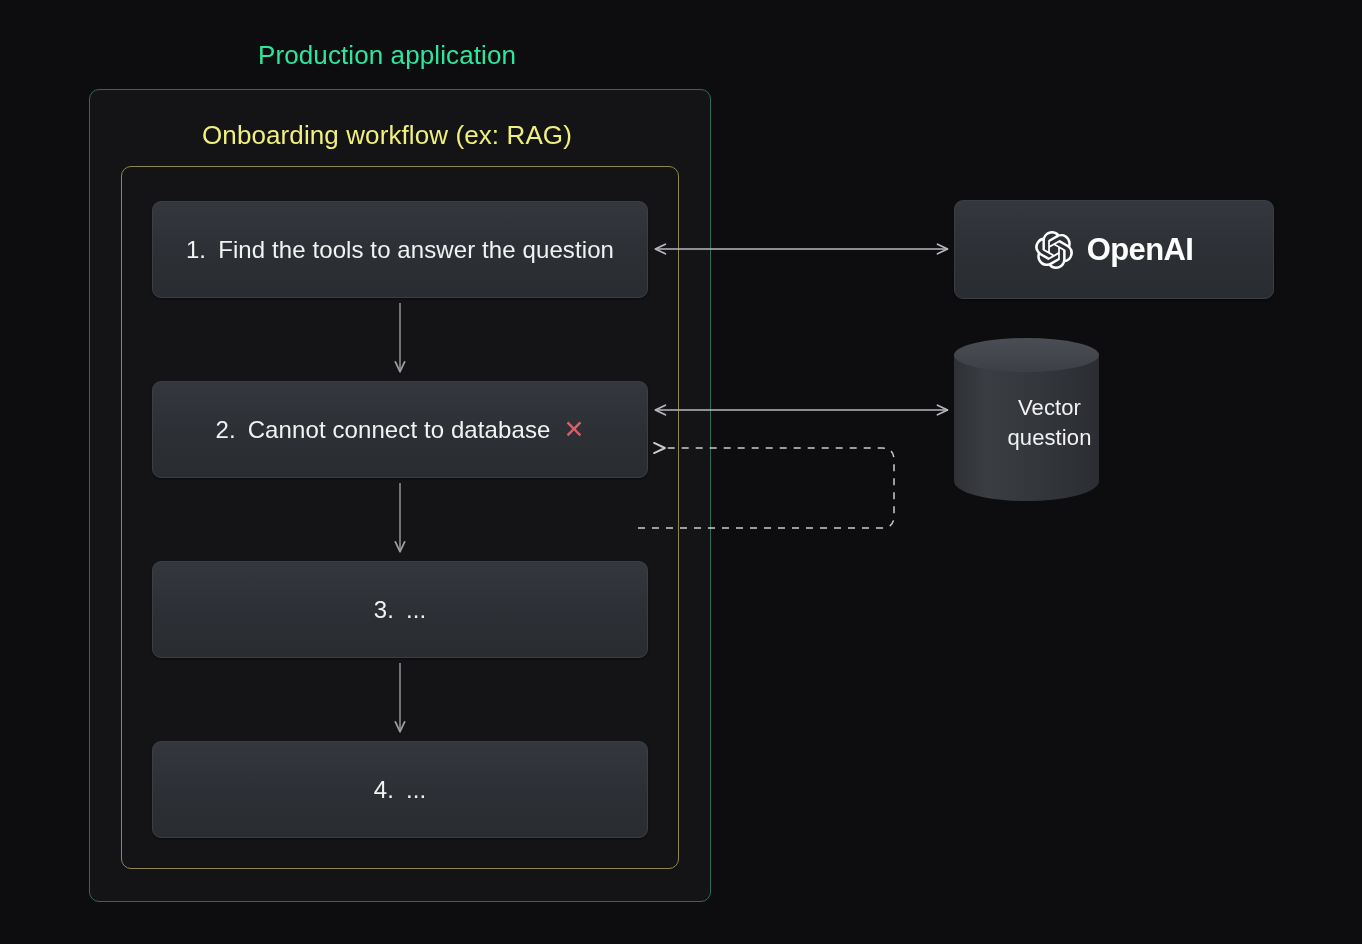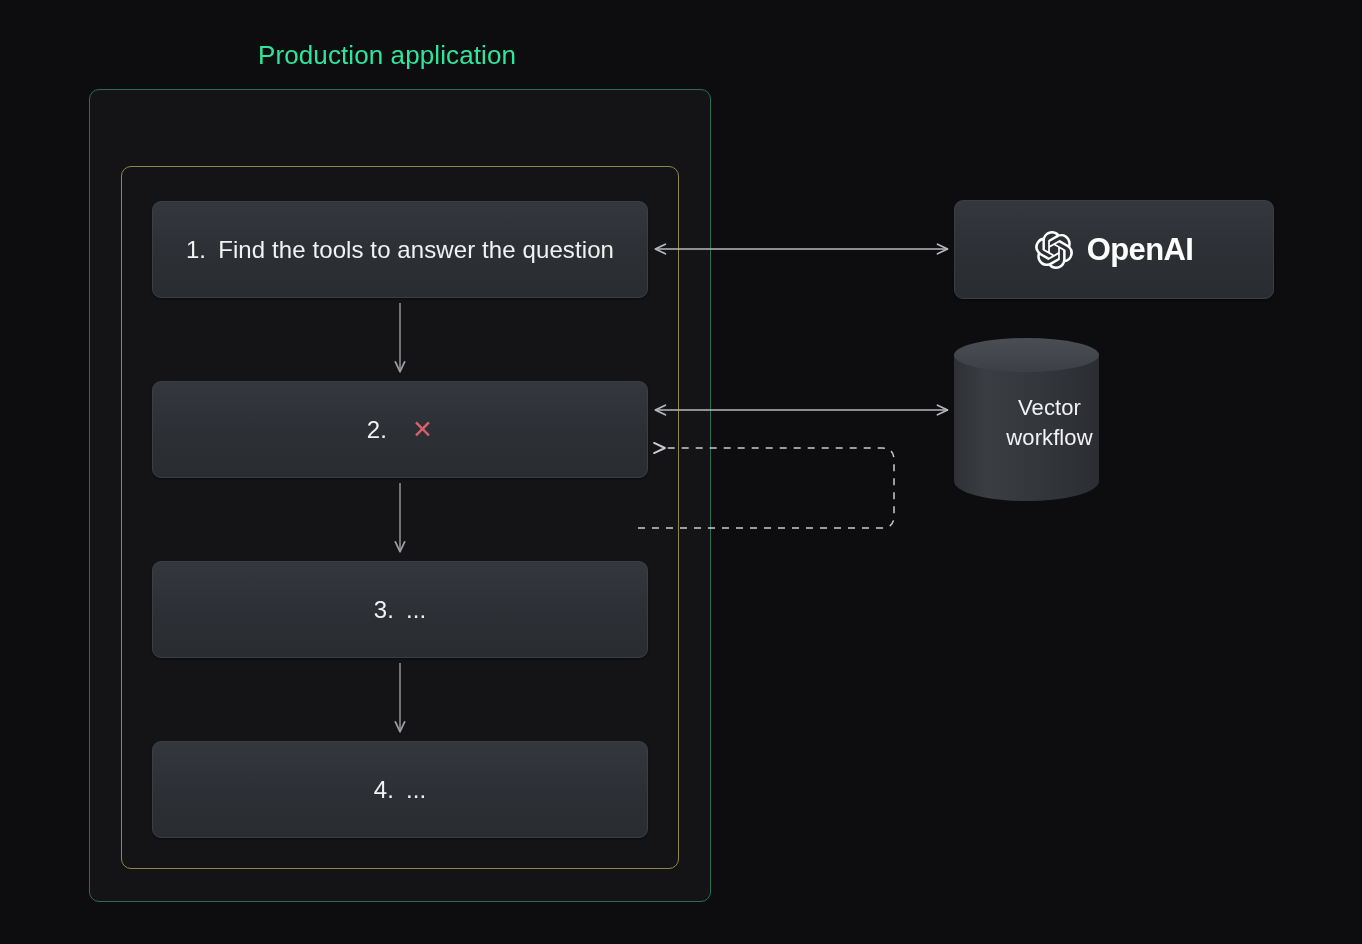--- a/index.html
+++ b/index.html
@@ -163,33 +163,35 @@
 </style>
 </head>
 <body>
 
 <div id="canvas">
 
   <div class="prod-title">Production application</div>
 
   <div class="outer-box"></div>
 
+  <div class="workflow-title">Onboarding workflow (ex: RAG)</div>
 
   <div class="inner-box"></div>
 
   <div class="step" id="step-1">
     <span class="step-label">
       <span class="step-num">1.</span>
       <span>Find the tools to answer the question</span>
     </span>
   </div>
 
   <div class="step" id="step-2">
     <span class="step-label">
       <span class="step-num">2.</span>
+      <span>Cannot connect to database</span>
       <span class="step-x">✕</span>
     </span>
   </div>
 
   <div class="step" id="step-3">
     <span class="step-label">
       <span class="step-num">3.</span>
       <span>...</span>
     </span>
   </div>
@@ -206,21 +208,21 @@
       <path fill="#ffffff" d="M22.282 9.821a5.985 5.985 0 0 0-.516-4.91 6.046 6.046 0 0 0-6.51-2.9A6.065 6.065 0 0 0 4.981 4.18a5.985 5.985 0 0 0-3.998 2.9 6.046 6.046 0 0 0 .743 7.097 5.98 5.98 0 0 0 .51 4.911 6.051 6.051 0 0 0 6.515 2.9A5.985 5.985 0 0 0 13.26 24a6.056 6.056 0 0 0 5.772-4.206 5.99 5.99 0 0 0 3.997-2.9 6.056 6.056 0 0 0-.747-7.073zM13.26 22.43a4.476 4.476 0 0 1-2.876-1.04l.141-.081 4.779-2.758a.795.795 0 0 0 .392-.681v-6.737l2.02 1.168a.071.071 0 0 1 .038.052v5.583a4.504 4.504 0 0 1-4.494 4.494zM3.6 18.304a4.47 4.47 0 0 1-.535-3.014l.142.085 4.783 2.759a.777.777 0 0 0 .78 0l5.843-3.369v2.332a.08.08 0 0 1-.033.062L9.74 19.95a4.5 4.5 0 0 1-6.14-1.646zM2.34 7.896a4.485 4.485 0 0 1 2.366-1.973V11.6a.766.766 0 0 0 .388.676l5.815 3.355-2.02 1.168a.076.076 0 0 1-.071 0l-4.83-2.786A4.504 4.504 0 0 1 2.34 7.872zm16.597 3.855-5.833-3.387L15.119 7.2a.076.076 0 0 1 .071 0l4.83 2.791a4.494 4.494 0 0 1-.676 8.105v-5.678a.79.79 0 0 0-.407-.667zm2.01-3.023-.141-.085-4.774-2.782a.776.776 0 0 0-.785 0L9.409 9.23V6.897a.066.066 0 0 1 .028-.061l4.83-2.787a4.5 4.5 0 0 1 6.68 4.66zM8.307 12.863l-2.02-1.164a.08.08 0 0 1-.038-.057V6.075a4.5 4.5 0 0 1 7.375-3.453l-.142.08-4.778 2.758a.795.795 0 0 0-.393.681zm1.097-2.365 2.602-1.5 2.607 1.5v2.999l-2.597 1.5-2.607-1.5z"></path>
     </svg>
     <span class="openai-word">OpenAI</span>
   </div>
 
   <div class="cylinder">
     <div class="cyl-body"></div>
     <div class="cyl-top"></div>
     <div class="cyl-label">
       <span>Vector</span><br>
-      <span>workflow</span>
+      <span>question</span>
     </div>
   </div>
 
   <svg id="links">
     <defs>
       <marker id="ah-r" markerWidth="10" markerHeight="10" refX="8.5" refY="4" orient="auto" markerUnits="strokeWidth">
         <path d="M1,0.6 L8.2,4 L1,7.4" fill="none" stroke="#b6b8bd" stroke-width="1.25" stroke-linecap="round" stroke-linejoin="round"></path>
       </marker>
       <marker id="ah-l" markerWidth="10" markerHeight="10" refX="1.5" refY="4" orient="auto" markerUnits="strokeWidth">
         <path d="M8.2,0.6 L1,4 L8.2,7.4" fill="none" stroke="#b6b8bd" stroke-width="1.25" stroke-linecap="round" stroke-linejoin="round"></path>

